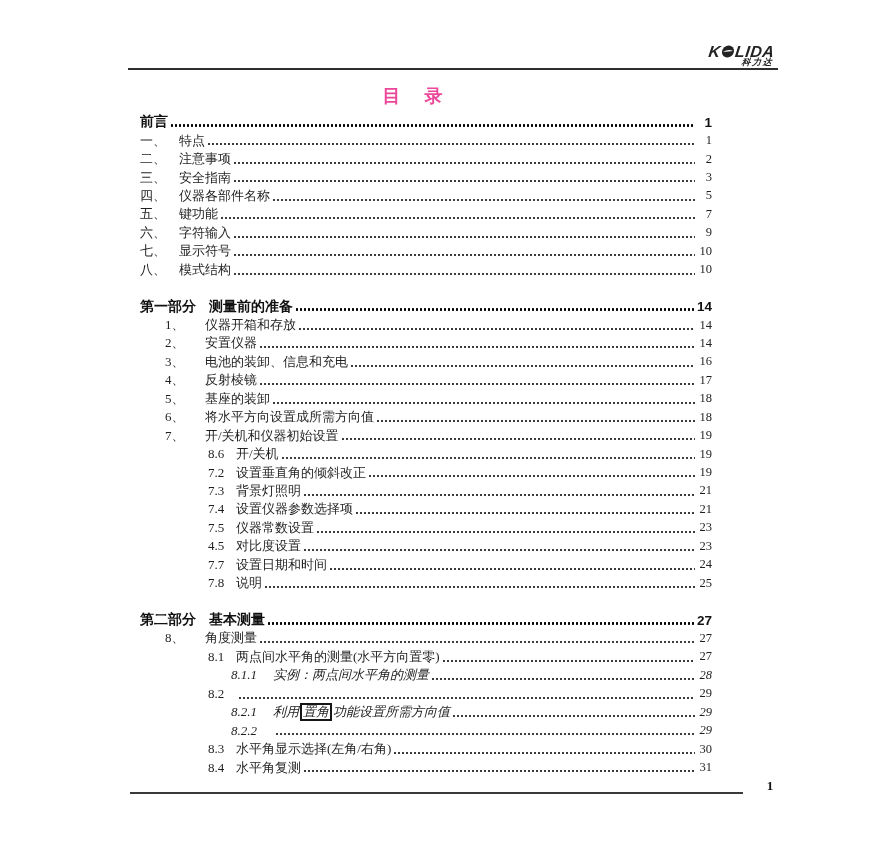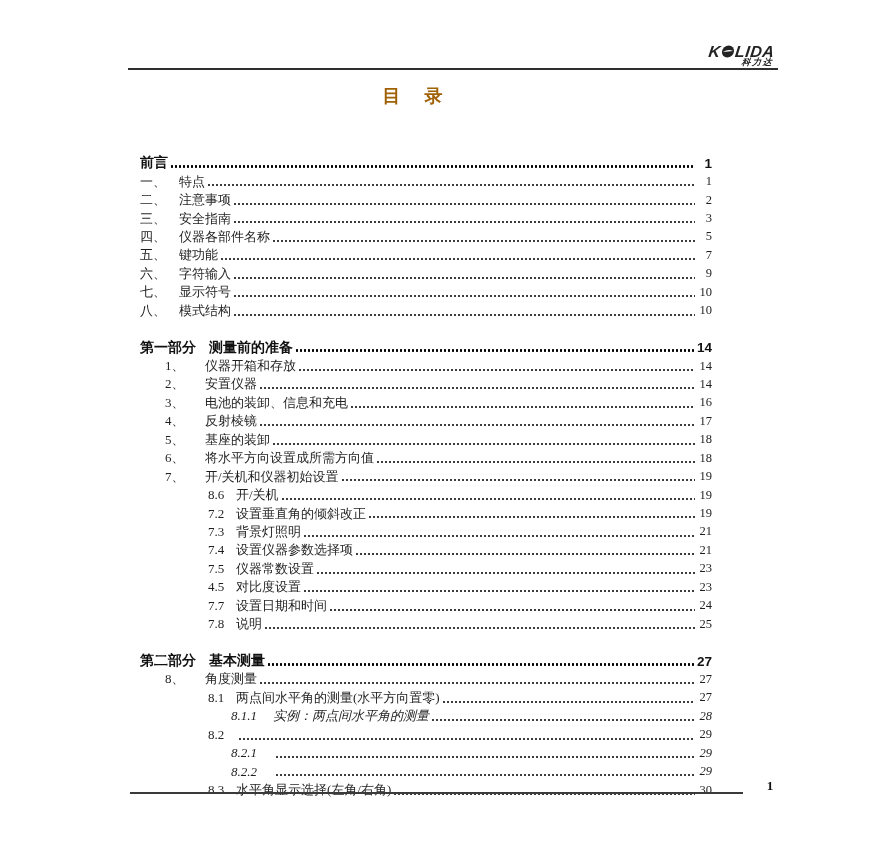--- a/index.html
+++ b/index.html
@@ -12,23 +12,23 @@
   .logo{position:absolute;left:678px;top:44px;width:96px;transform:skewX(-7deg);}
   .logo-text{display:flex;align-items:center;justify-content:flex-end;
     font-family:"Liberation Sans","DejaVu Sans",sans-serif;font-weight:bold;font-style:italic;
     font-size:16px;line-height:15px;letter-spacing:.5px;color:#232323;}
   .logo-o{display:inline-flex;margin:0 .5px 1px 1px;}
   .logo-cn{font-family:"Liberation Sans","DejaVu Sans",sans-serif;font-weight:bold;font-style:italic;
     font-size:9px;line-height:9px;letter-spacing:1.5px;color:#232323;text-align:right;margin-top:-1px;}
   
   .title{position:absolute;left:128px;top:84px;width:572px;margin:0;text-align:center;
     font-family:"Liberation Sans","DejaVu Sans",sans-serif;font-weight:bold;font-size:18px;
-    letter-spacing:3px;color:#a16207;}
-  
-  .toc{position:absolute;left:140px;top:113px;width:572px;margin-top:41px;}
+    letter-spacing:3px;color:#ec4899;}
+  
+  .toc{position:absolute;left:140px;top:113px;width:572px;}
   .toc-row{display:flex;align-items:center;height:18.45px;font-size:13px;}
   .toc-spacer{height:18.45px;}
   .l0{padding-left:0;}
   .l1{padding-left:25px;}
   .l2{padding-left:68px;}
   .l3{padding-left:91px;font-style:italic;}
   .num{flex:0 0 auto;white-space:nowrap;}
   .l0 > .num{min-width:39px;}
   .l1 > .num{min-width:40px;}
   .l2 > .num{min-width:28px;}
@@ -249,32 +249,39 @@
         <span class="dots"></span>
         <span class="pg">28</span>
       </div>
       <div class="toc-row l2">
         <span class="num">8.2</span>
         <span class="dots"></span>
         <span class="pg">29</span>
       </div>
       <div class="toc-row l3">
         <span class="num">8.2.1</span>
+        <span class="label"><span>利用</span><span class="boxed">置角</span><span>功能设置所需方向值</span></span>
         <span class="dots"></span>
         <span class="pg">29</span>
       </div>
       <div class="toc-row l3">
         <span class="num">8.2.2</span>
         <span class="dots"></span>
         <span class="pg">29</span>
       </div>
       <div class="toc-row l2">
         <span class="num">8.3</span>
         <span class="label"><span>水平角显示选择(左角/右角)</span></span>
         <span class="dots"></span>
         <span class="pg">30</span>
       </div>
+      <div class="toc-row l2">
+        <span class="num">8.4</span>
+        <span class="label"><span>水平角复测</span></span>
+        <span class="dots"></span>
+        <span class="pg">31</span>
+      </div>
     </div>
 
   <div class="footer-rule"></div>
   <div class="page-number">1</div>
 
 </div>
 
 </body></html>

